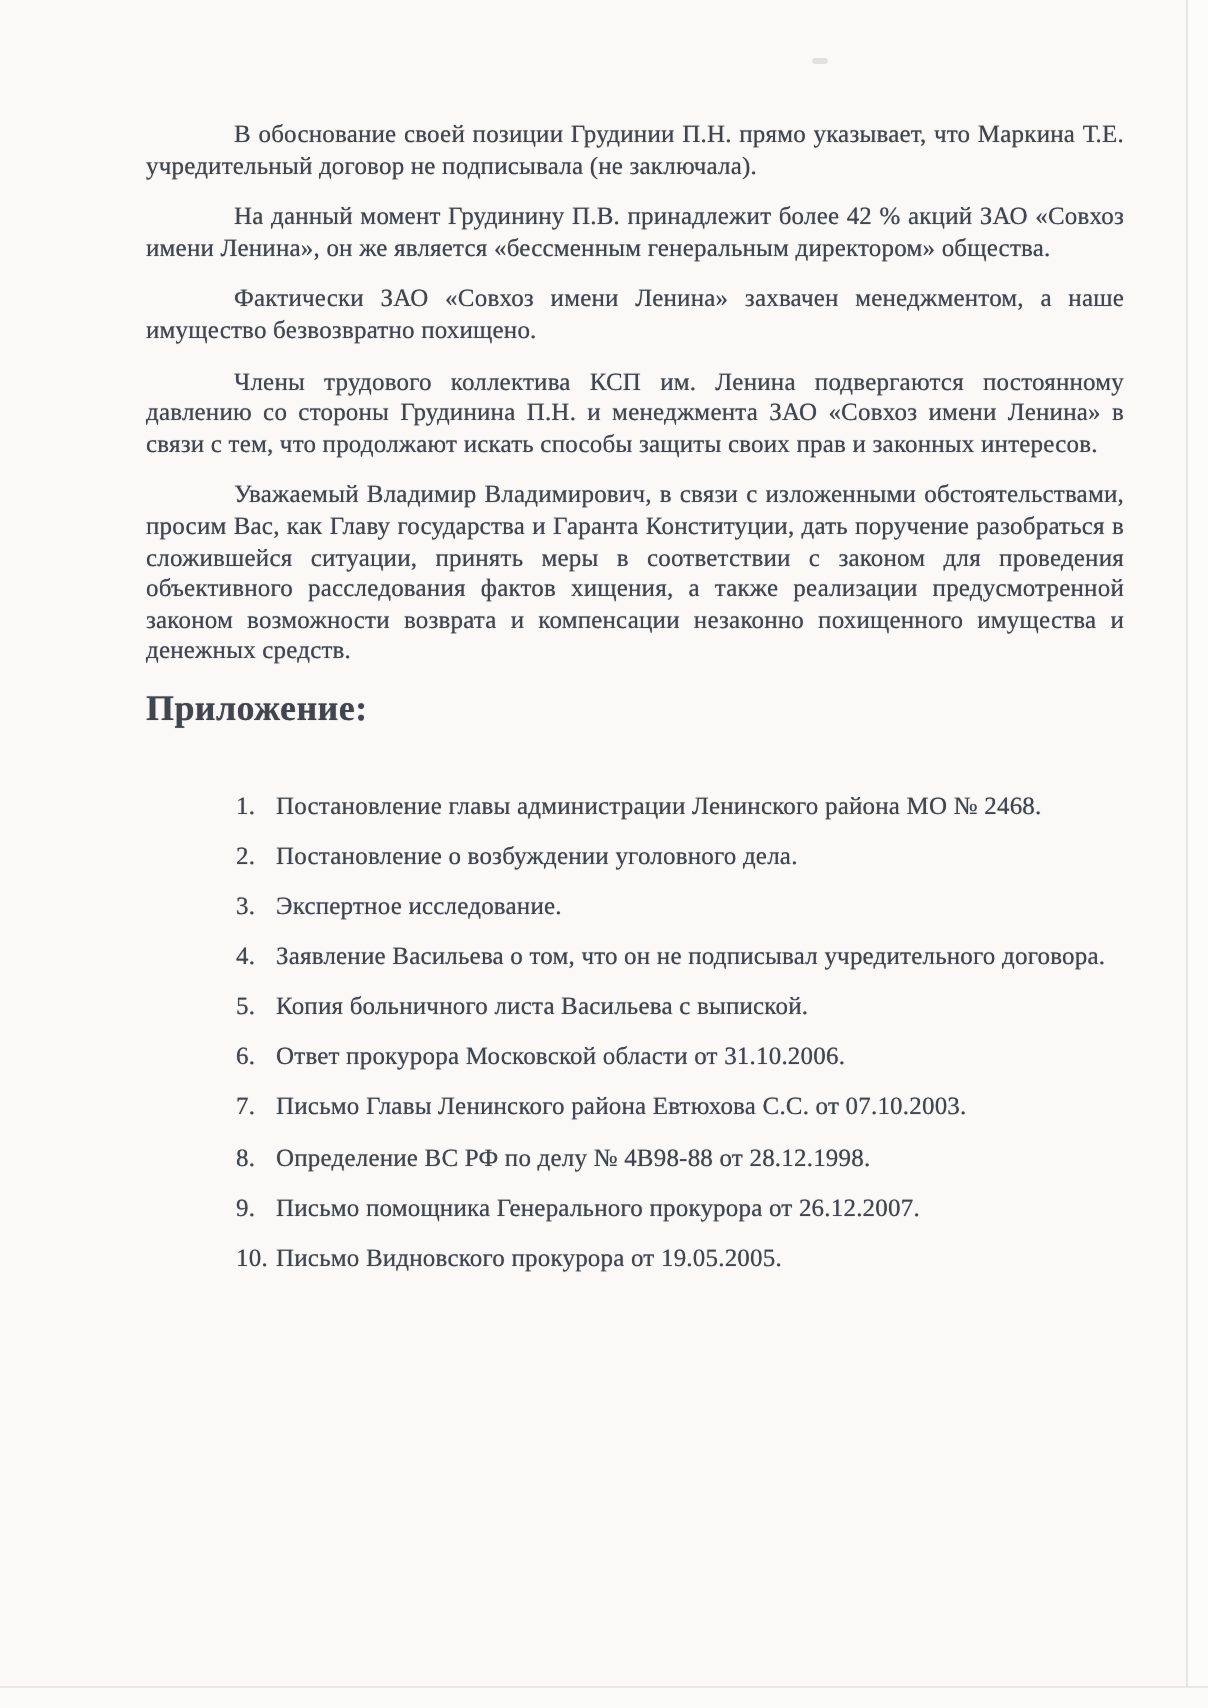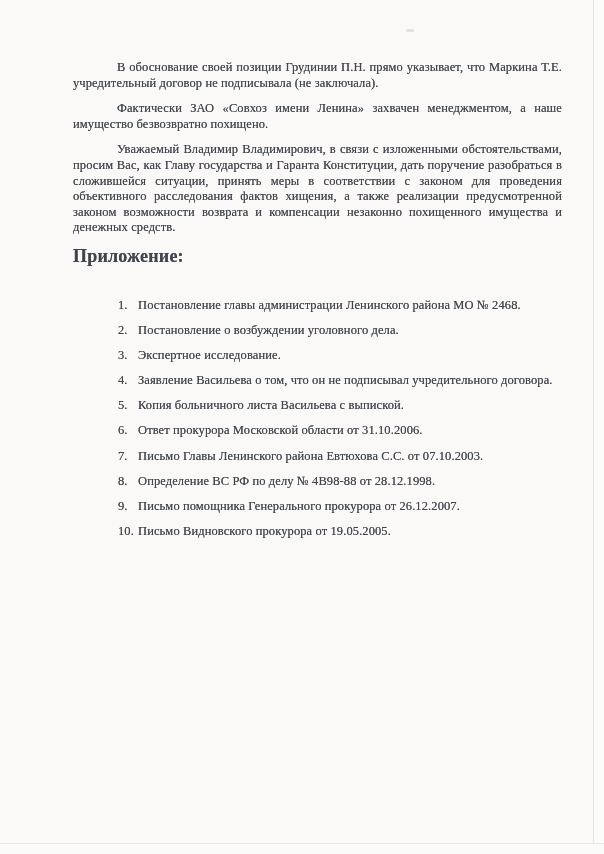--- a/index.html
+++ b/index.html
@@ -91,21 +91,23 @@
     background: #e3e2df;
   }
 </style>
 </head>
 <body>
 
 <div class="page">
   <div class="content">
 
     <p class="para">В обоснование своей позиции Грудинии П.Н. прямо указывает, что Маркина Т.Е. учредительный договор не подписывала (не заключала).</p>
+    <p class="para">На данный момент Грудинину П.В. принадлежит более 42 % акций ЗАО «Совхоз имени Ленина», он же является «бессменным генеральным директором» общества.</p>
     <p class="para">Фактически ЗАО «Совхоз имени Ленина» захвачен менеджментом, а наше имущество безвозвратно похищено.</p>
+    <p class="para">Члены трудового коллектива КСП им. Ленина подвергаются постоянному давлению со стороны Грудинина П.Н. и менеджмента ЗАО «Совхоз имени Ленина» в связи с тем, что продолжают искать способы защиты своих прав и законных интересов.</p>
     <p class="para">Уважаемый Владимир Владимирович, в связи с изложенными обстоятельствами, просим Вас, как Главу государства и Гаранта Конституции, дать поручение разобраться в сложившейся ситуации, принять меры в соответствии с законом для проведения объективного расследования фактов хищения, а также реализации предусмотренной законом возможности возврата и компенсации незаконно похищенного имущества и денежных средств.</p>
 
     <div class="attach-heading">Приложение:</div>
 
     <ol class="attachments">
       <li class="attachment-item">
         <span class="attachment-num">1.</span>
         <span class="attachment-text">Постановление главы администрации Ленинского района МО № 2468.</span>
       </li>
       <li class="attachment-item">

